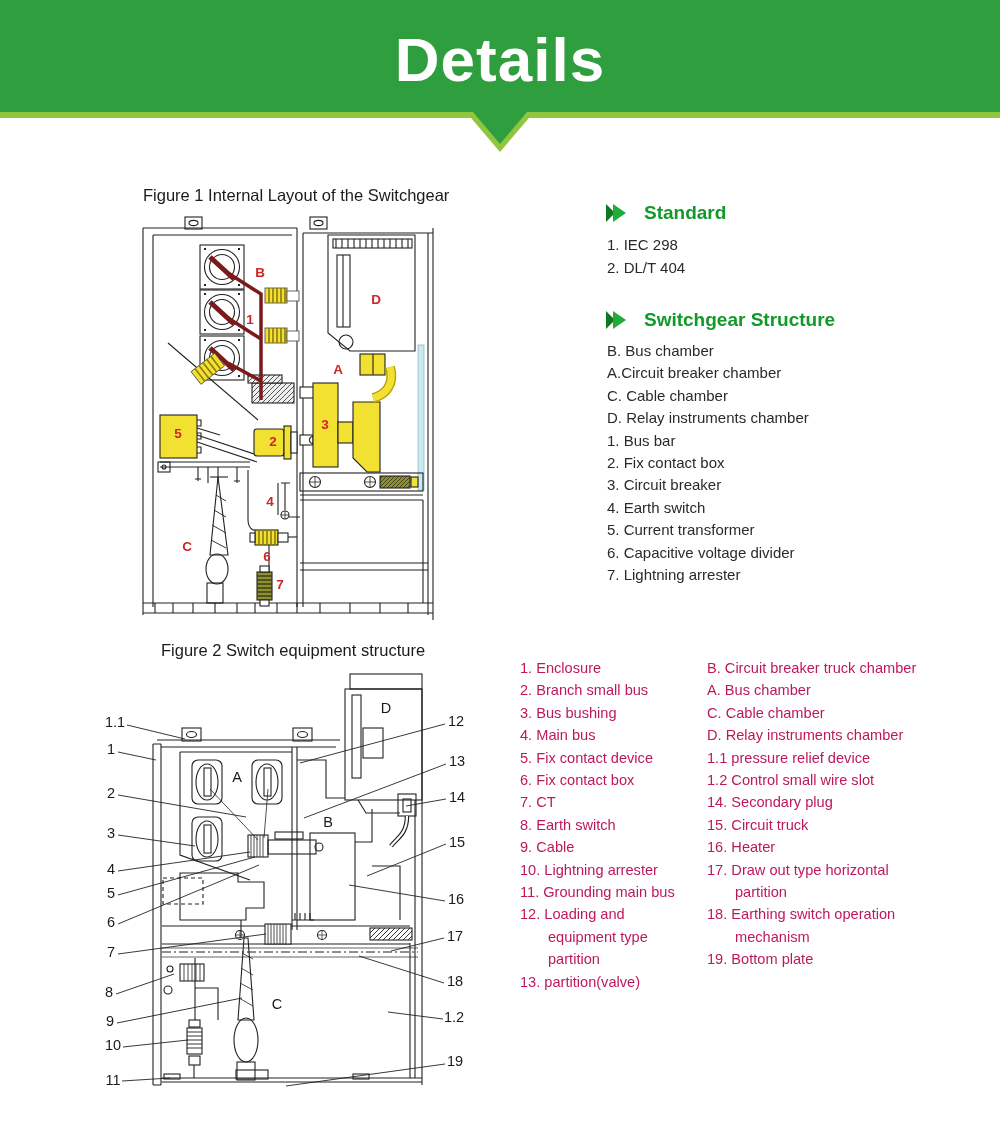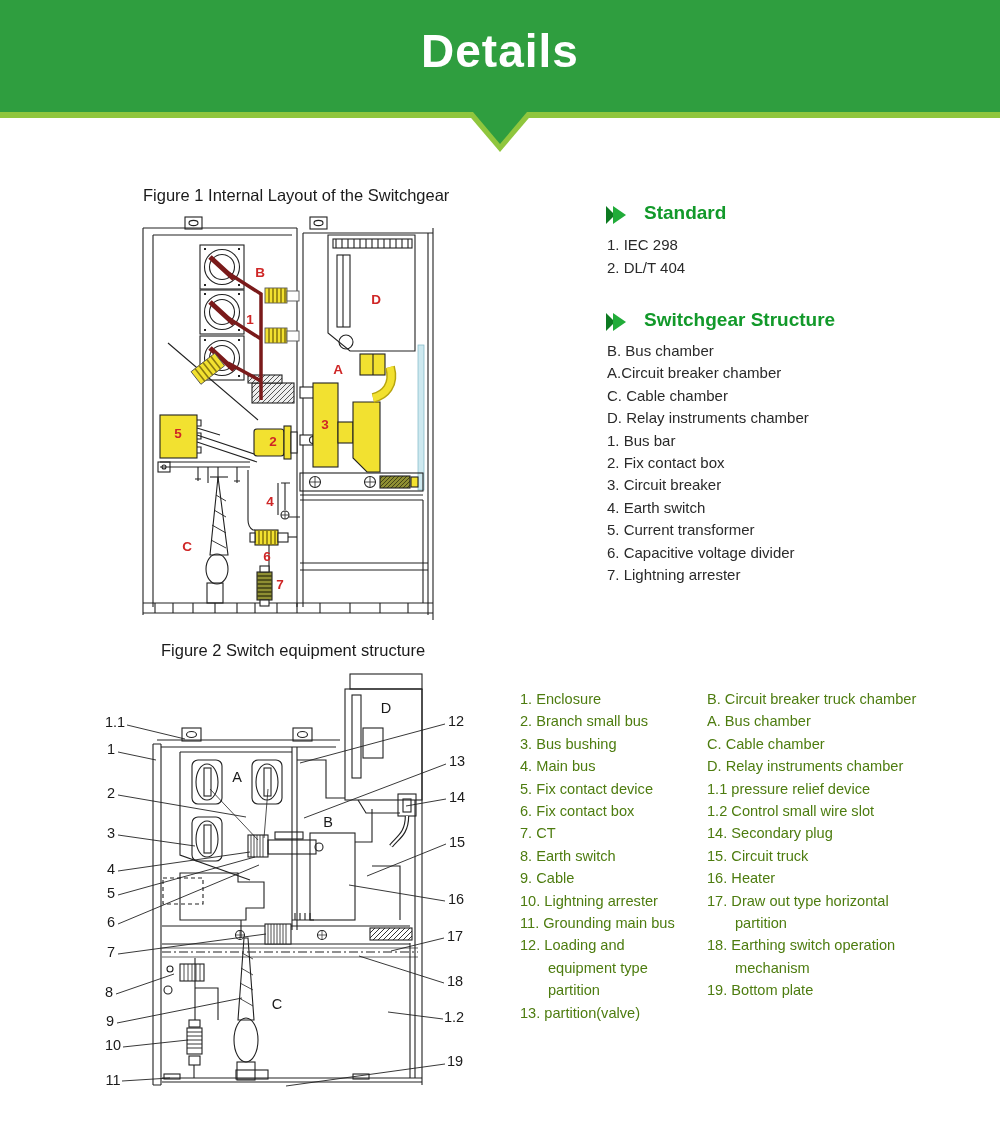--- a/index.html
+++ b/index.html
@@ -2,42 +2,42 @@
 <html><head>
 <meta charset="utf-8">
 <style>
   html,body{margin:0;padding:0;background:#fff;}
   .page{position:relative;width:1000px;height:1127px;background:#fff;overflow:hidden;
         font-family:"Liberation Sans", sans-serif;color:#262626;}
   
   .band{position:absolute;left:0;top:0;width:1000px;height:112px;background:#2f9e3f;}
   .accent{position:absolute;left:0;top:112px;width:1000px;height:6px;background:#8fc63d;}
   .title{position:absolute;left:0;top:24px;width:1000px;text-align:center;
-         font-size:46px;font-weight:bold;color:#fff;letter-spacing:1px;}
+         font-size:62px;font-weight:bold;color:#fff;letter-spacing:1px;}
   .notch-outer{position:absolute;left:466px;top:112px;width:0;height:0;
       border-left:34px solid transparent;border-right:34px solid transparent;
       border-top:40px solid #8fc63d;}
   .notch-inner{position:absolute;left:473px;top:112px;width:0;height:0;
       border-left:27px solid transparent;border-right:27px solid transparent;
       border-top:32px solid #2f9e3f;}
   
   .caption{position:absolute;font-size:16.5px;color:#1b1b1b;}
   .fig1-caption{left:143px;top:186px;}
   .fig2-caption{left:161px;top:641px;}
   .fig1{position:absolute;left:140px;top:215px;width:295px;height:407px;}
   .fig2{position:absolute;left:100px;top:668px;width:375px;height:450px;}
   
-  .heading{position:absolute;display:flex;align-items:flex-end;gap:12px;
+  .heading{position:absolute;display:flex;align-items:center;gap:12px;
            font-size:19px;font-weight:bold;color:#12992a;}
   .std-head{left:606px;top:202px;}
   .str-head{left:606px;top:309px;}
   .items{position:absolute;font-size:15px;color:#2a2a2a;}
   #standard-items{left:607px;top:233px;line-height:23px;}
   #structure-items{left:607px;top:340px;line-height:22.4px;}
-  .legend{position:absolute;top:688px;font-size:14.6px;color:#4d7c0f;line-height:22.4px;}
+  .legend{position:absolute;top:657px;font-size:14.6px;color:#be185d;line-height:22.4px;}
   #legend-left{left:520px;width:180px;}
   #legend-right{left:707px;width:290px;}
   .legend .cont{padding-left:28px;}
   svg text{font-family:"Liberation Sans", sans-serif;}
 </style>
 </head>
 <body>
 
 <div class="page">
 

